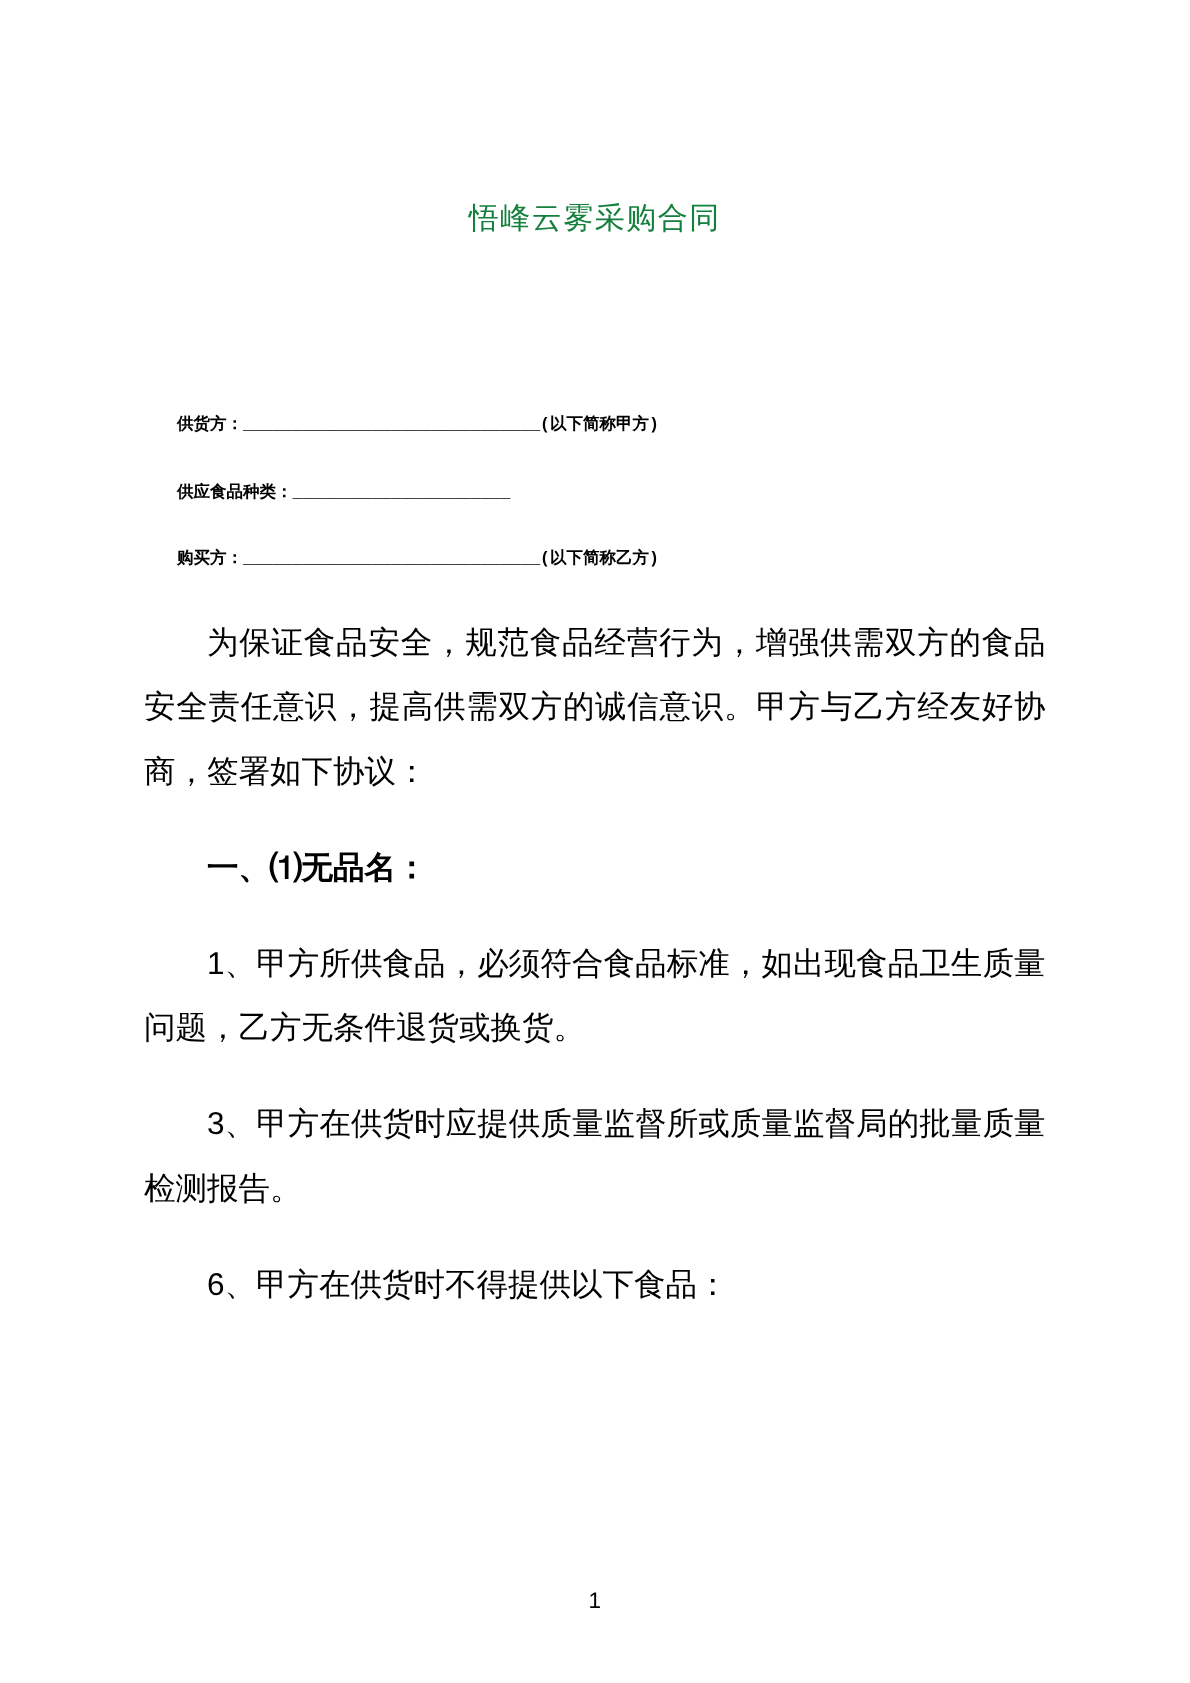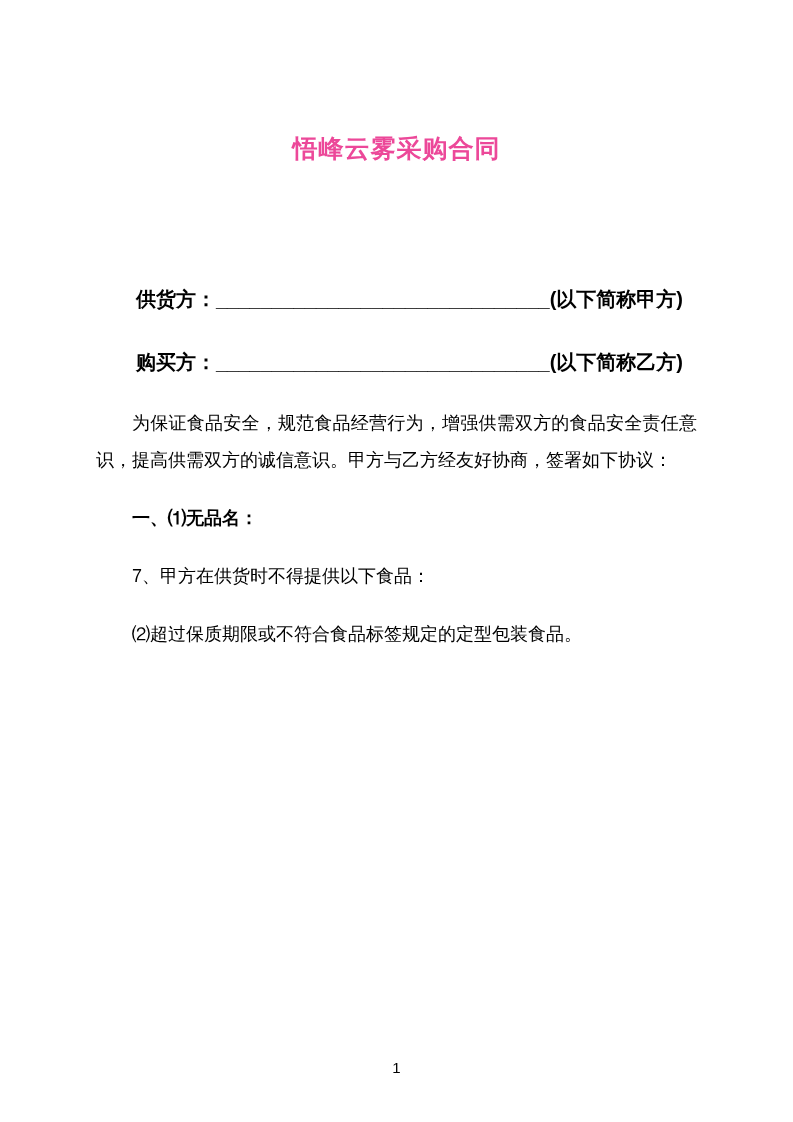--- a/index.html
+++ b/index.html
@@ -10,40 +10,41 @@
     height: 1122px;
     margin: 0 auto;
     background: #ffffff;
     font-family: "Liberation Sans", "DejaVu Sans", sans-serif;
     color: #000000;
     padding: 132px 96px 0 96px;
   }
   .title {
     margin: 0 0 114px 0;
     text-align: center;
-    font-size: 25px;
-    font-weight: bold;
-    color: #ec4899; 
+    font-size: 20px;
+    font-weight: normal;
+    color: #15803d; 
     letter-spacing: 1px;
   }
   .field {
     margin: 0 0 22px 0;
-    font-size: 20px;
+    font-size: 11px;
     line-height: 2.05;
     font-weight: bold;
     text-indent: 2em;
     white-space: nowrap;
+    font-family: Liberation Mono, monospace;
   }
   .field .blank {
     letter-spacing: 0;
     font-weight: bold;
   }
   .para {
     margin: 0 0 21px 0;
-    font-size: 18px;
+    font-size: 21px;
     line-height: 2.05;
     text-indent: 2em;
     text-align: justify;
   }
   .heading {
     font-weight: bold;
   }
   .page-number {
     position: absolute;
     left: 0;
@@ -57,26 +58,28 @@
 </head>
 <body>
 
 <div class="page">
 
   <h1 class="title">悟峰云雾采购合同</h1>
 
   <div class="fields">
     <p class="field"><span>供货方：</span><span class="blank">______________________________</span><span>(以下简称甲方)</span></p>
 
+    <p class="field"><span>供应食品种类：</span><span class="blank">______________________</span><span></span></p>
 
     <p class="field"><span>购买方：</span><span class="blank">______________________________</span><span>(以下简称乙方)</span></p>
   </div>
 
   <p class="para">为保证食品安全，规范食品经营行为，增强供需双方的食品安全责任意识，提高供需双方的诚信意识。甲方与乙方经友好协商，签署如下协议：</p>
 
   <p class="para heading">一、⑴无品名：</p>
 
-  <p class="para">7、甲方在供货时不得提供以下食品：</p>
-  <p class="para">⑵超过保质期限或不符合食品标签规定的定型包装食品。</p>
+  <p class="para">1、甲方所供食品，必须符合食品标准，如出现食品卫生质量问题，乙方无条件退货或换货。</p>
+  <p class="para">3、甲方在供货时应提供质量监督所或质量监督局的批量质量检测报告。</p>
+  <p class="para">6、甲方在供货时不得提供以下食品：</p>
 
   <div class="page-number">1</div>
 
 </div>
 
 </body></html>

